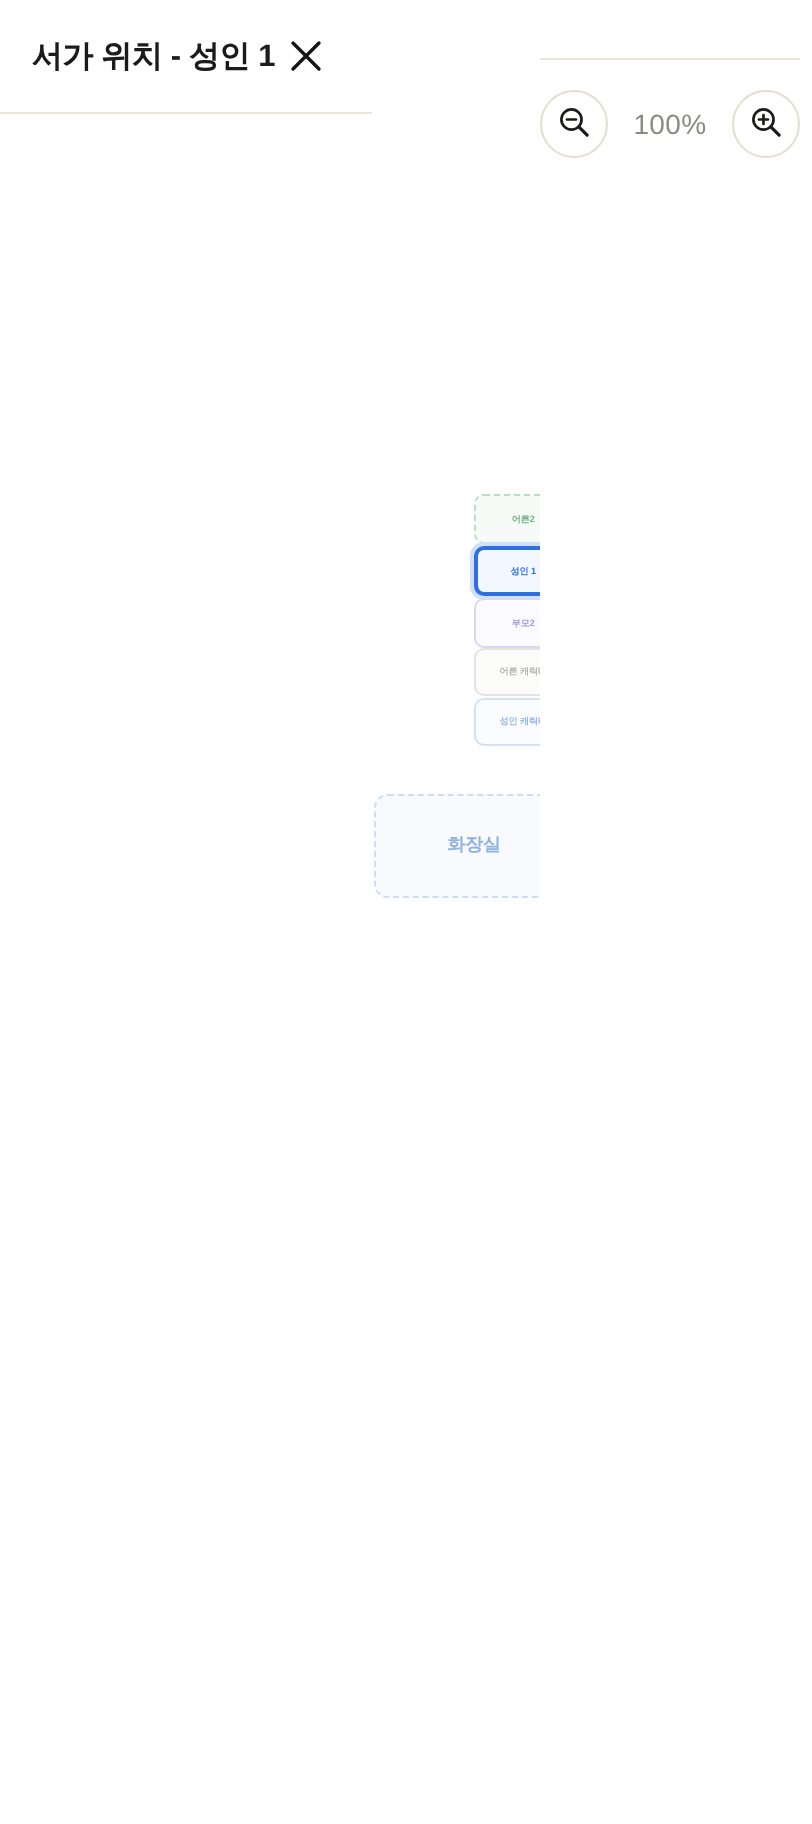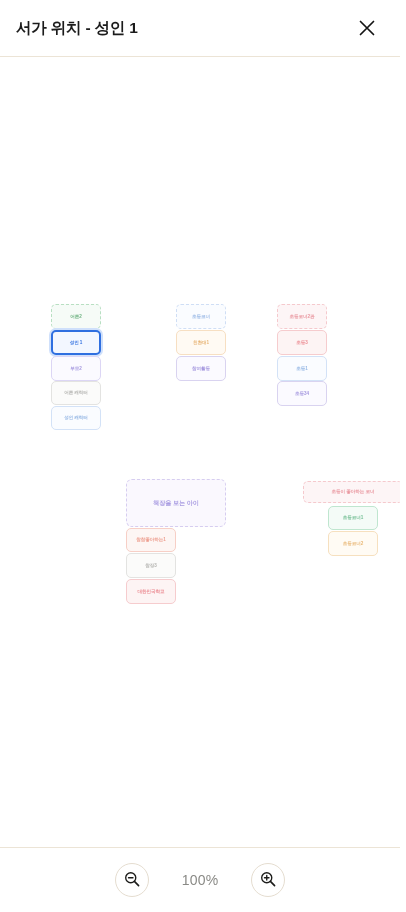--- a/index.html
+++ b/index.html
@@ -9,21 +9,21 @@
     width: 406px; height: 912px;
     background: #ffffff;
     font-family: "Liberation Sans", "DejaVu Sans", sans-serif;
     overflow: hidden;
   }
   .screen {
     position: relative;
     width: 400px; height: 912px;
     background: #ffffff;
     display: flex;
-    flex-direction: column;
+    flex-direction: row;
   }
 
   
   .header {
     position: relative;
     height: 57px;
     flex: 0 0 57px;
     display: flex;
     align-items: center;
     justify-content: space-between;
@@ -98,21 +98,22 @@
 
   
   .footer {
     flex: 0 0 65px;
     height: 65px;
     border-top: 1px solid #ece4d6;
     background: #ffffff;
     display: flex;
     align-items: center;
     justify-content: center;
-    gap: 28px;
+    gap: 8px;
+    margin-top: 29px;
   }
   .circ-btn {
     width: 34px; height: 34px;
     border-radius: 50%;
     border: 1px solid #e5ddd0;
     background: #ffffff;
     display: flex; align-items: center; justify-content: center;
     cursor: pointer; padding: 0;
   }
   .zoom-level {
@@ -180,20 +181,23 @@
           <span>초등코너2관</span>
         </div>
         <div class="node st-pink-solid" style="left: 277px; top: 273px; width: 50px; height: 25px;">
           <span>초등3</span>
         </div>
         <div class="node st-blue-soft" style="left: 277px; top: 299px; width: 50px; height: 25px;">
           <span>초등1</span>
         </div>
         <div class="node st-lilac" style="left: 277px; top: 324px; width: 50px; height: 25px;">
           <span>초등34</span>
+        </div>
+        <div class="node st-restroom xbig" style="left: 1px; top: 397px; width: 101px; height: 52px;">
+          <span>화장실</span>
         </div>
         <div class="node st-violet-dash big" style="left: 126px; top: 422px; width: 100px; height: 48px;">
           <span>책장을 보는 아이</span>
         </div>
         <div class="node st-salmon" style="left: 126px; top: 471px; width: 50px; height: 24px;">
           <span>참참좋아하는1</span>
         </div>
         <div class="node st-gray" style="left: 126px; top: 496px; width: 50px; height: 25px;">
           <span>참장3</span>
         </div>

